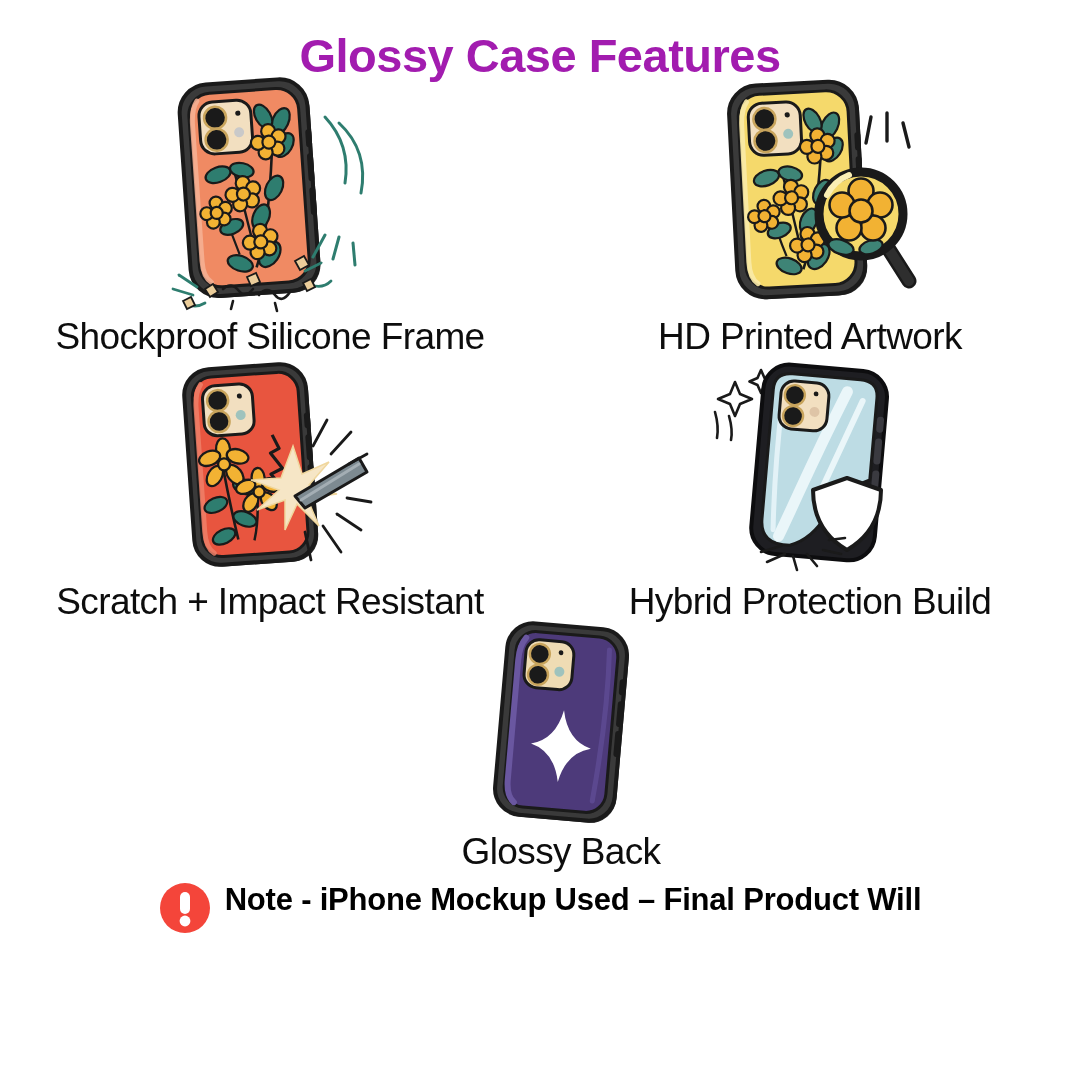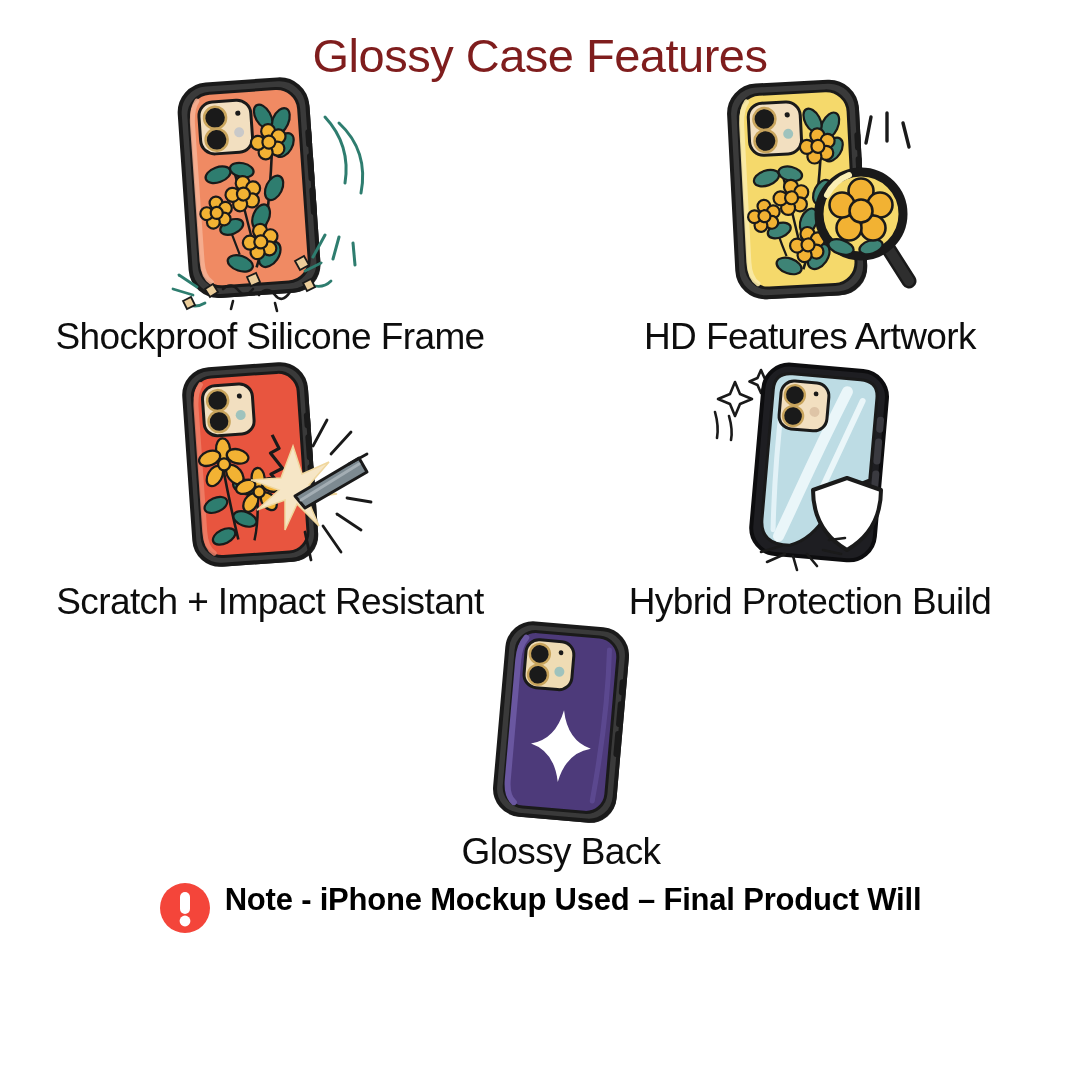--- a/index.html
+++ b/index.html
@@ -21,25 +21,25 @@
     position: relative;
     background: #ffffff;
     display: flex;
     flex-direction: column;
     align-items: center;
   }
 
   
   .page-title {
     font-size: 47px;
-    font-weight: normal;
+    font-weight: bold;
     letter-spacing: -0.5px;
     margin-top: 32px;
     text-align: center;
-    color: #7f1d1d;
+    color: #a21caf;
     line-height: 1;
   }
 
   
   .feature-grid {
     width: 1080px;
     margin-top: 6px;
     display: flex;
     flex-wrap: wrap;
     justify-content: center;
@@ -308,21 +308,21 @@
               <circle cx="0" cy="-20" r="12.5"></circle>
               <circle cx="19" cy="-6" r="12.5"></circle>
               <circle cx="12" cy="17" r="12.5"></circle>
               <circle cx="-12" cy="17" r="12.5"></circle>
               <circle cx="-19" cy="-6" r="12.5"></circle>
               <circle cx="0" cy="0" r="11.5"></circle>
             </g>
           </g>
         </svg>
       </div>
-      <div class="feature-label">HD Features Artwork</div>
+      <div class="feature-label">HD Printed Artwork</div>
     </div>
 
     <div class="feature-cell cell-row2">
       <div class="feature-art">
         <svg width="230" height="215" viewBox="0 0 230 215">
           <g transform="translate(22,2) rotate(-4 80 100)">
             <rect x="14" y="6" width="122" height="196" rx="26" fill="#2B2B2B"></rect>
             <rect x="12" y="4" width="122" height="196" rx="26" fill="#3A3A3A"></rect>
             <rect x="12" y="4" width="122" height="196" rx="26" fill="none" stroke="#1A1A1A" stroke-width="4"></rect>
             <rect x="20" y="12" width="106" height="180" rx="20" fill="#E8553F" stroke="#1A1A1A" stroke-width="3"></rect>

